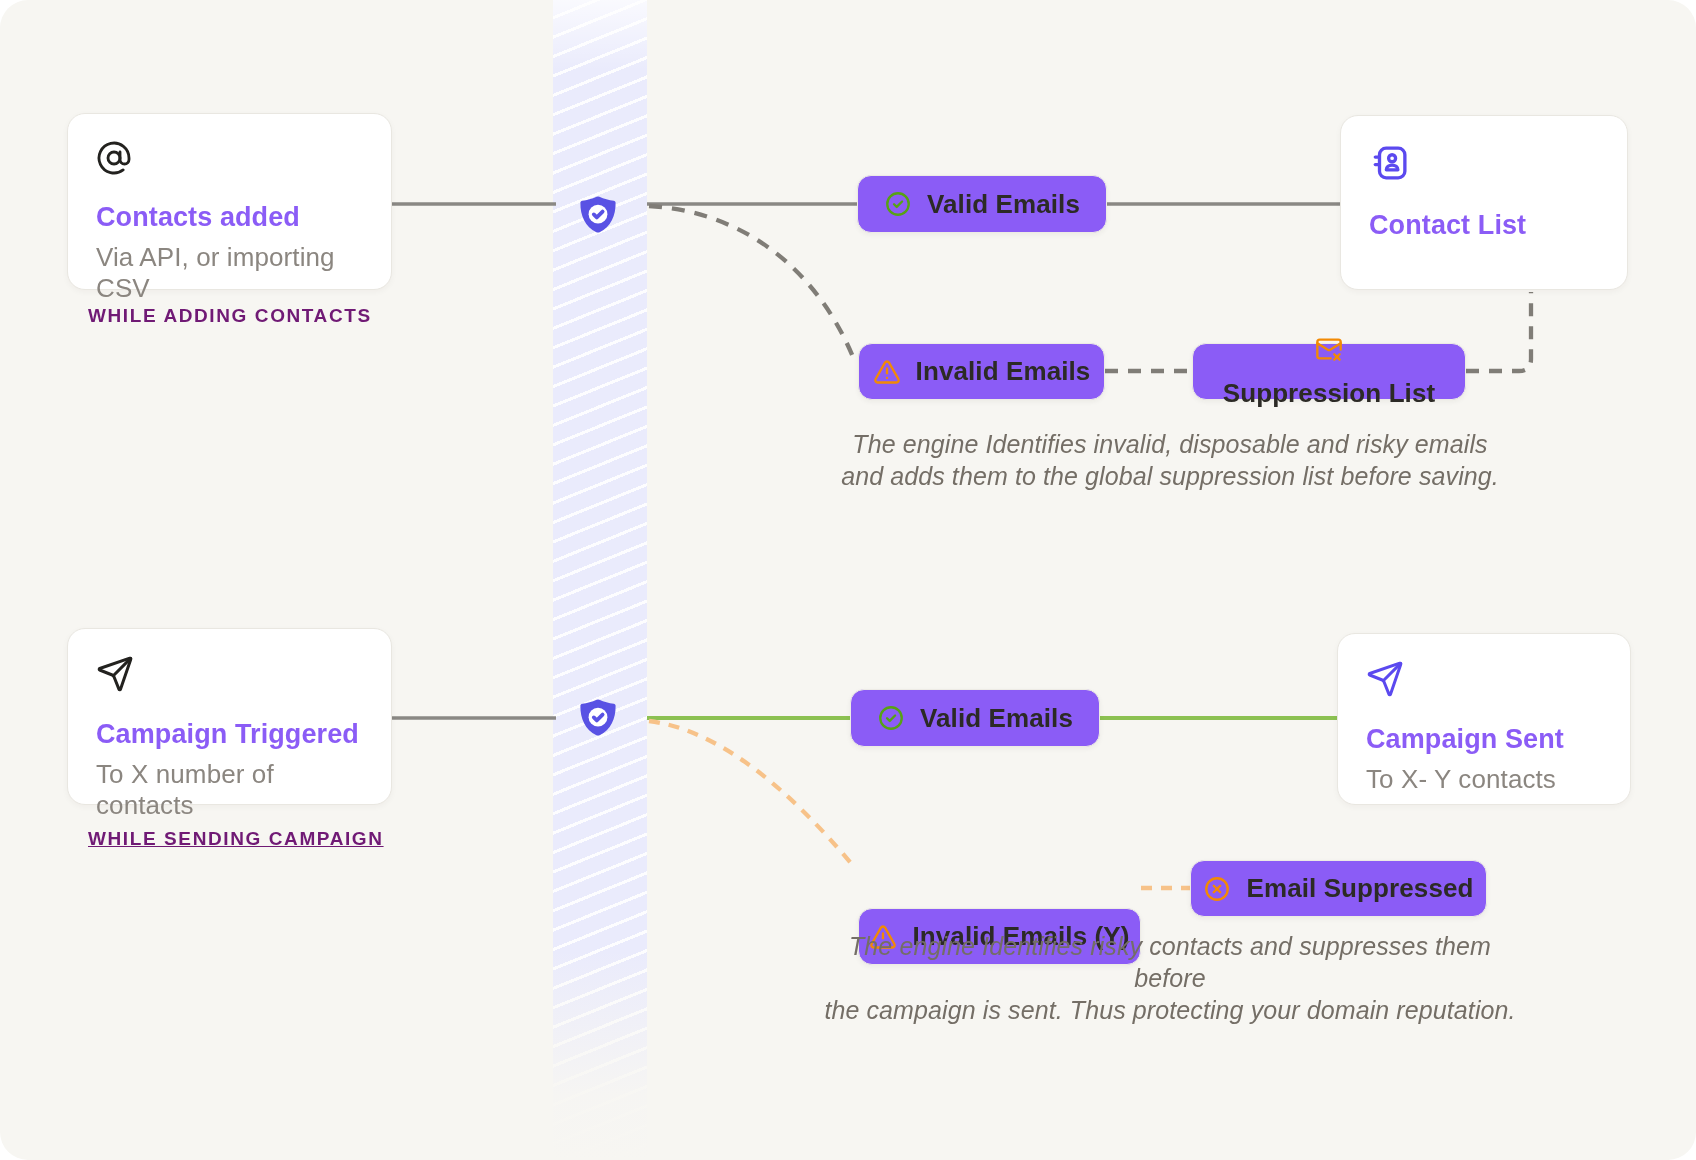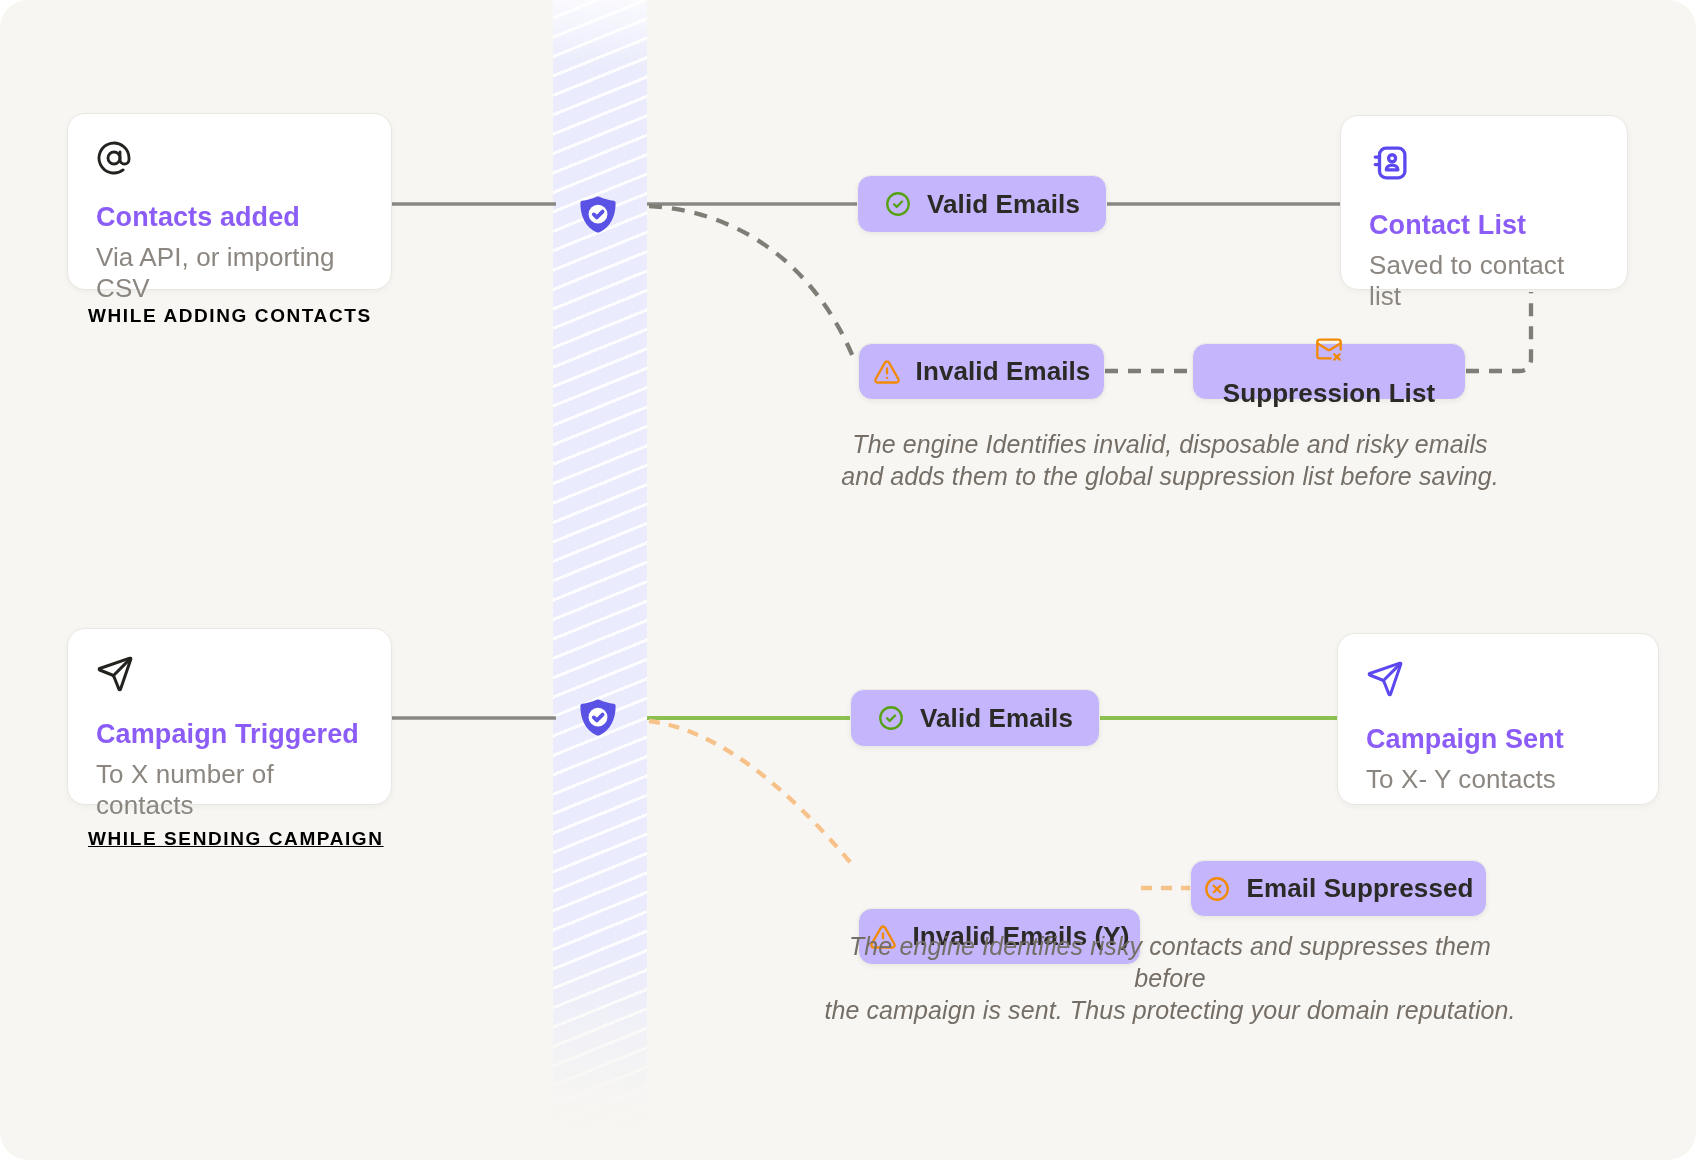--- a/index.html
+++ b/index.html
@@ -31,33 +31,33 @@
     box-shadow:0 2px 6px rgba(40,32,18,.04);
     box-sizing:border-box;
     padding:26px 28px;
   }
   .card-icon{display:block;margin-bottom:22px;}
   .card-title{font-size:27px;font-weight:700;color:#8b5cf6;letter-spacing:.1px;margin-bottom:9px;}
   .card-sub{font-size:26px;font-weight:400;color:#8b8680;letter-spacing:.1px;}
   
   .chip{
     position:absolute;
-    background:#c4b5fd;
+    background:#8b5cf6;
     border:1.5px solid #edebe5;
     border-radius:14px;
     box-shadow:0 2px 5px rgba(40,32,18,.05);
     box-sizing:border-box;
     display:flex;align-items:center;justify-content:center;gap:15px;
   }
   .chip-label{font-size:26px;font-weight:600;color:#2c2a26;letter-spacing:.1px;white-space:nowrap;}
   .chip-icon{display:flex;}
   
   .section-label{
     position:absolute;
-    font-size:19px;font-weight:700;color:#000000;letter-spacing:1.6px;
+    font-size:19px;font-weight:700;color:#701a75;letter-spacing:1.6px;
   }
   
   .note{
     position:absolute;left:820px;width:700px;
     text-align:center;
     font-size:25px;color:#746e66;line-height:32px;letter-spacing:.1px;font-style:italic;
   }
   .note span{display:block;}
   .shield{position:absolute;width:48px;height:48px;}
 </style>
@@ -126,21 +126,20 @@
     <span class="card-icon">
       <svg width="42" height="42" viewBox="0 0 24 24" fill="none" stroke="#5b49ef" stroke-width="1.9" stroke-linecap="round" stroke-linejoin="round">
         <rect x="6" y="3.5" width="14.5" height="17" rx="3.8"></rect>
         <circle cx="13.2" cy="9.3" r="2"></circle>
         <path d="M9.9 15.9c0-1.6 1.5-2.7 3.3-2.7s3.3 1.1 3.3 2.7z"></path>
         <path d="M3.6 8.6h2.2"></path>
           <path d="M3.6 12.9h2.2"></path>
       </svg>
     </span>
     <div class="card-title">Contact List</div>
-    <div class="card-sub">Saved to contact list</div>
   </div>
 
   <div class="chip" style="left:858px;top:343px;width:247px;height:57px;">
     <span class="chip-icon">
       <svg width="28" height="28" viewBox="0 0 24 24" fill="none" stroke="#f28a05" stroke-width="2" stroke-linecap="round" stroke-linejoin="round">
         <path d="m21.73 18-8-14a2 2 0 0 0-3.48 0l-8 14A2 2 0 0 0 4 21h16a2 2 0 0 0 1.73-3"></path>
         <path d="M12 9v4"></path>
           <path d="M12 17h.01"></path>
       </svg>
     </span>
@@ -180,21 +179,21 @@
   <div class="chip" style="left:850px;top:689px;width:250px;height:58px;">
     <span class="chip-icon">
       <svg width="28" height="28" viewBox="0 0 24 24" fill="none" stroke="#57a214" stroke-width="2" stroke-linecap="round" stroke-linejoin="round">
         <circle cx="12" cy="12" r="9.2"></circle>
           <path d="m8.6 12.2 2.3 2.3 4.6-4.6"></path>
       </svg>
     </span>
     <span class="chip-label">Valid Emails</span>
   </div>
 
-  <div class="card" style="left:1337px;top:633px;width:322px;height:172px;">
+  <div class="card" style="left:1337px;top:633px;width:294px;height:172px;">
     <span class="card-icon">
       <svg width="38" height="38" viewBox="0 0 24 24" fill="none" stroke="#5b49ef" stroke-width="1.9" stroke-linecap="round" stroke-linejoin="round">
         <path d="M14.536 21.686a.5.5 0 0 0 .937-.024l6.5-19a.496.496 0 0 0-.635-.635l-19 6.5a.5.5 0 0 0-.024.937l7.93 3.18a2 2 0 0 1 1.112 1.11z"></path>
         <path d="m21.854 2.147-10.94 10.939"></path>
       </svg>
     </span>
     <div class="card-title">Campaign Sent</div>
     <div class="card-sub">To X- Y contacts</div>
   </div>
 

